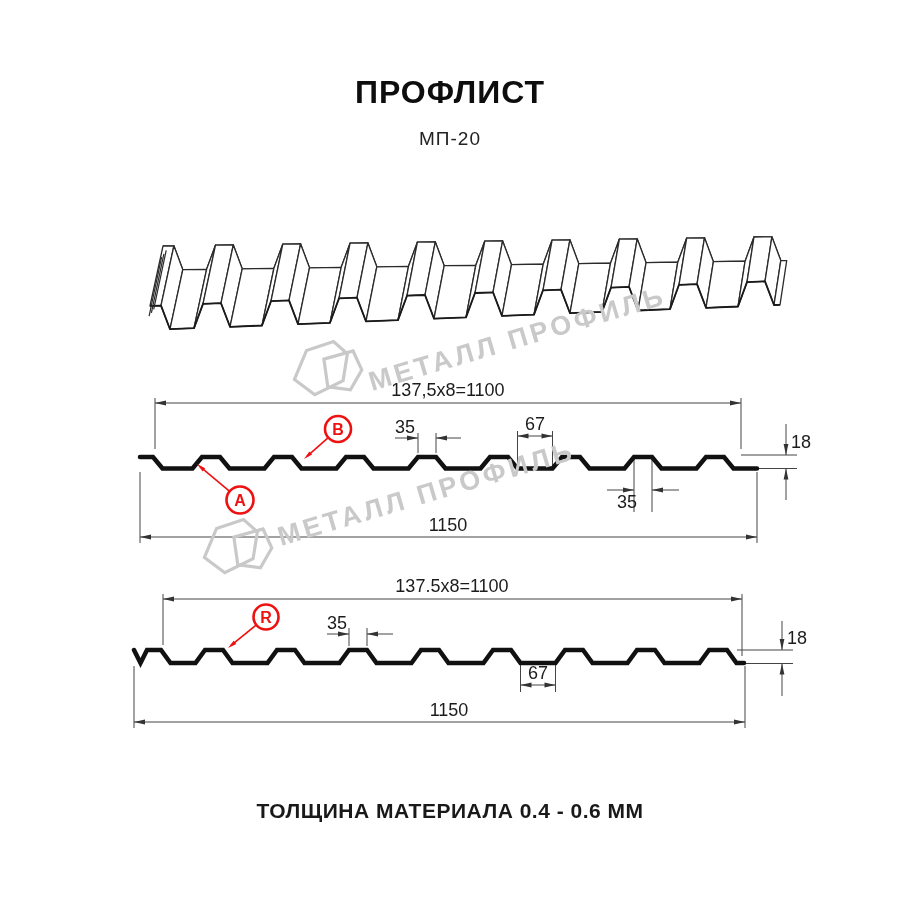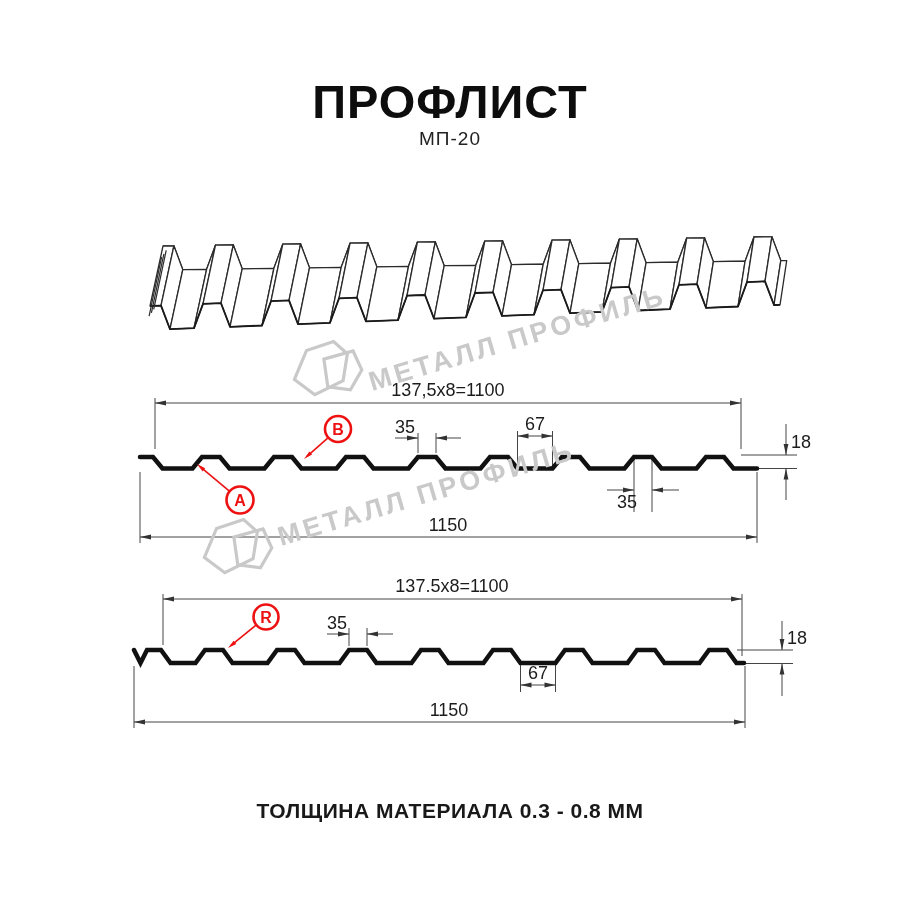--- a/index.html
+++ b/index.html
@@ -1,19 +1,19 @@
 <!DOCTYPE html>
 <html><head>
 <meta charset="utf-8">
 <style>
   html,body{margin:0;padding:0;background:#fff;}
   #page{position:relative;width:900px;height:900px;background:#ffffff;overflow:hidden;
         font-family:"Liberation Sans", sans-serif;}
   .title{position:absolute;top:74px;left:0;width:900px;text-align:center;
-         font-size:47px;font-weight:bold;letter-spacing:1px;color:#0d0d0d;}
+         font-size:32px;font-weight:bold;letter-spacing:1px;color:#0d0d0d;}
   .subtitle{position:absolute;top:128px;left:0;width:900px;text-align:center;
          font-size:19px;font-weight:400;letter-spacing:1px;color:#222;}
   .caption{position:absolute;top:799px;left:0;width:900px;text-align:center;
          font-size:21px;font-weight:700;letter-spacing:0.5px;color:#191919;}
   svg{position:absolute;top:0;left:0;}
   text.dim{font-family:"Liberation Sans",sans-serif;font-size:18px;fill:#1c1c1c;}
   text.red{font-family:"Liberation Sans",sans-serif;font-size:16px;font-weight:bold;fill:#ee1111;}
   text.wm{font-family:"Liberation Sans",sans-serif;font-size:27px;font-weight:bold;
           letter-spacing:3.5px;fill:#c9c9c9;}
 </style>
@@ -181,14 +181,14 @@
         <path d="M304 459 L309.4 451.5 L312.1 454.6 Z" fill="#ee1111"></path>
         <circle cx="338" cy="429" r="13" fill="none" stroke="#ee1111" stroke-width="2.6"></circle>
         <text x="338" y="434.5" class="red" text-anchor="middle">B</text>
         <line x1="256.31418724035154" y1="624.9015840933974" x2="231.0994600830875" y2="645.4714930901129" stroke="#ee1111" stroke-width="1.6"></line>
         <path d="M228 648 L233.6 640.7 L236.3 643.9 Z" fill="#ee1111"></path>
         <circle cx="266" cy="617" r="12.5" fill="none" stroke="#ee1111" stroke-width="2.6"></circle>
         <text x="266" y="622.5" class="red" text-anchor="middle">R</text>
       </g>
   </svg>
 
-  <div class="caption">ТОЛЩИНА МАТЕРИАЛА 0.3 - 0.8 ММ</div>
+  <div class="caption">ТОЛЩИНА МАТЕРИАЛА 0.4 - 0.6 ММ</div>
 </div>
 
 </body></html>

